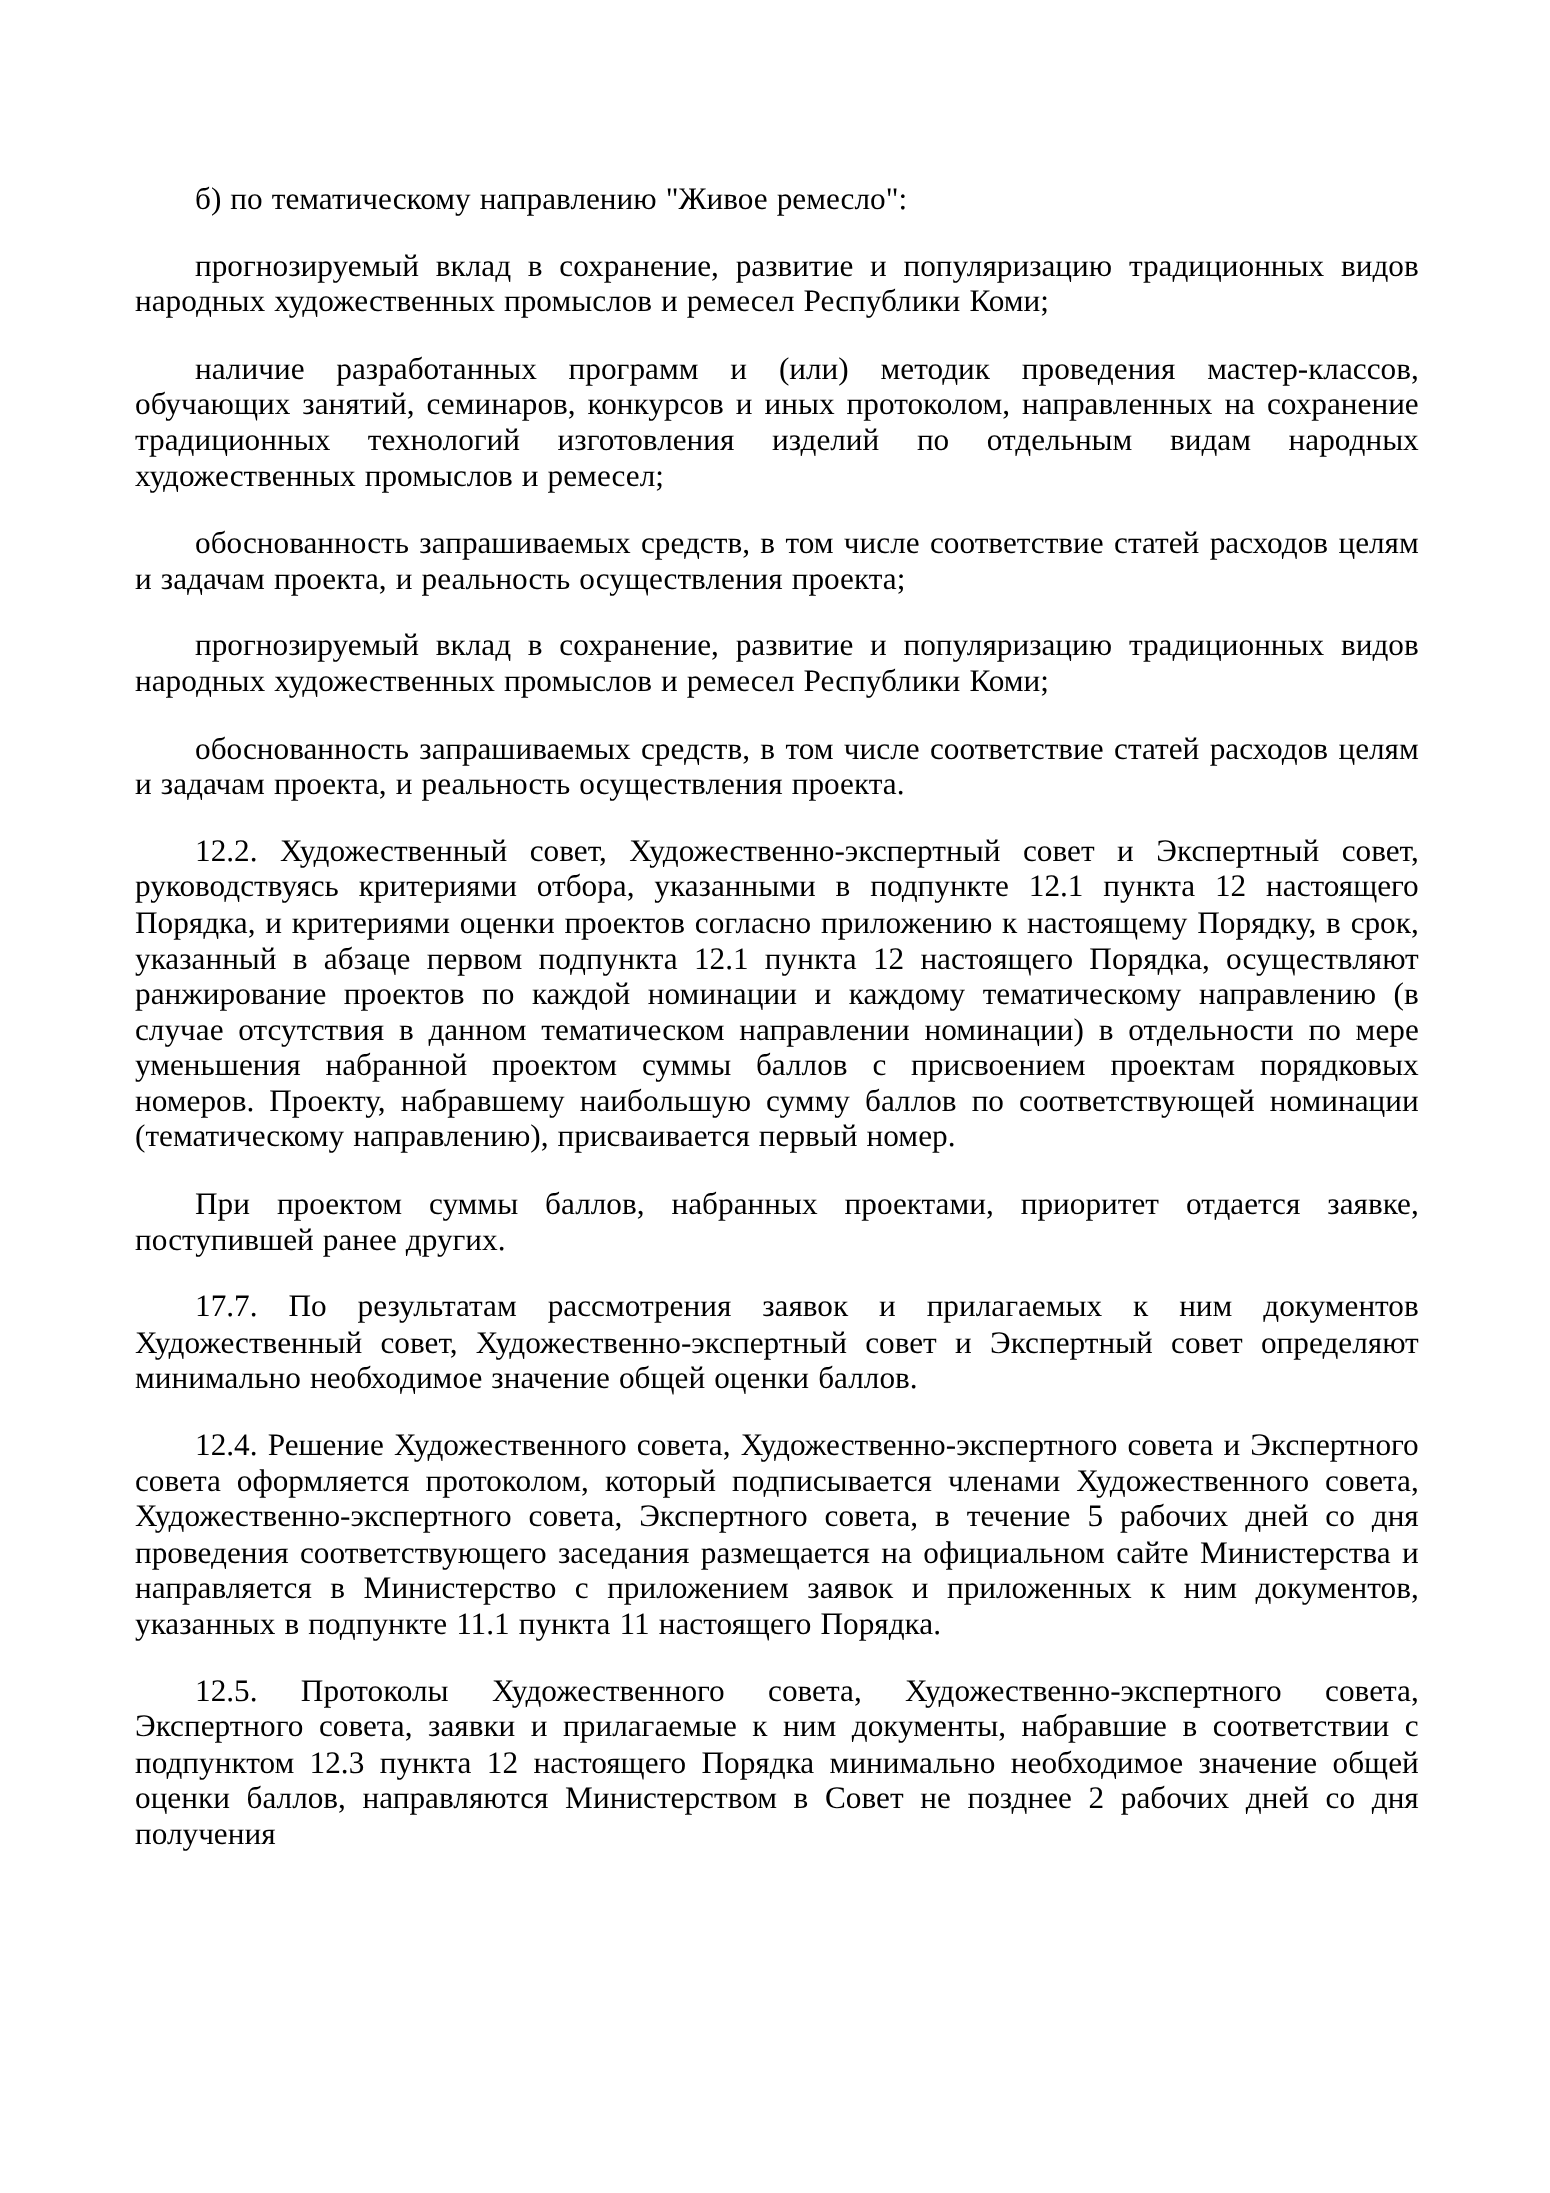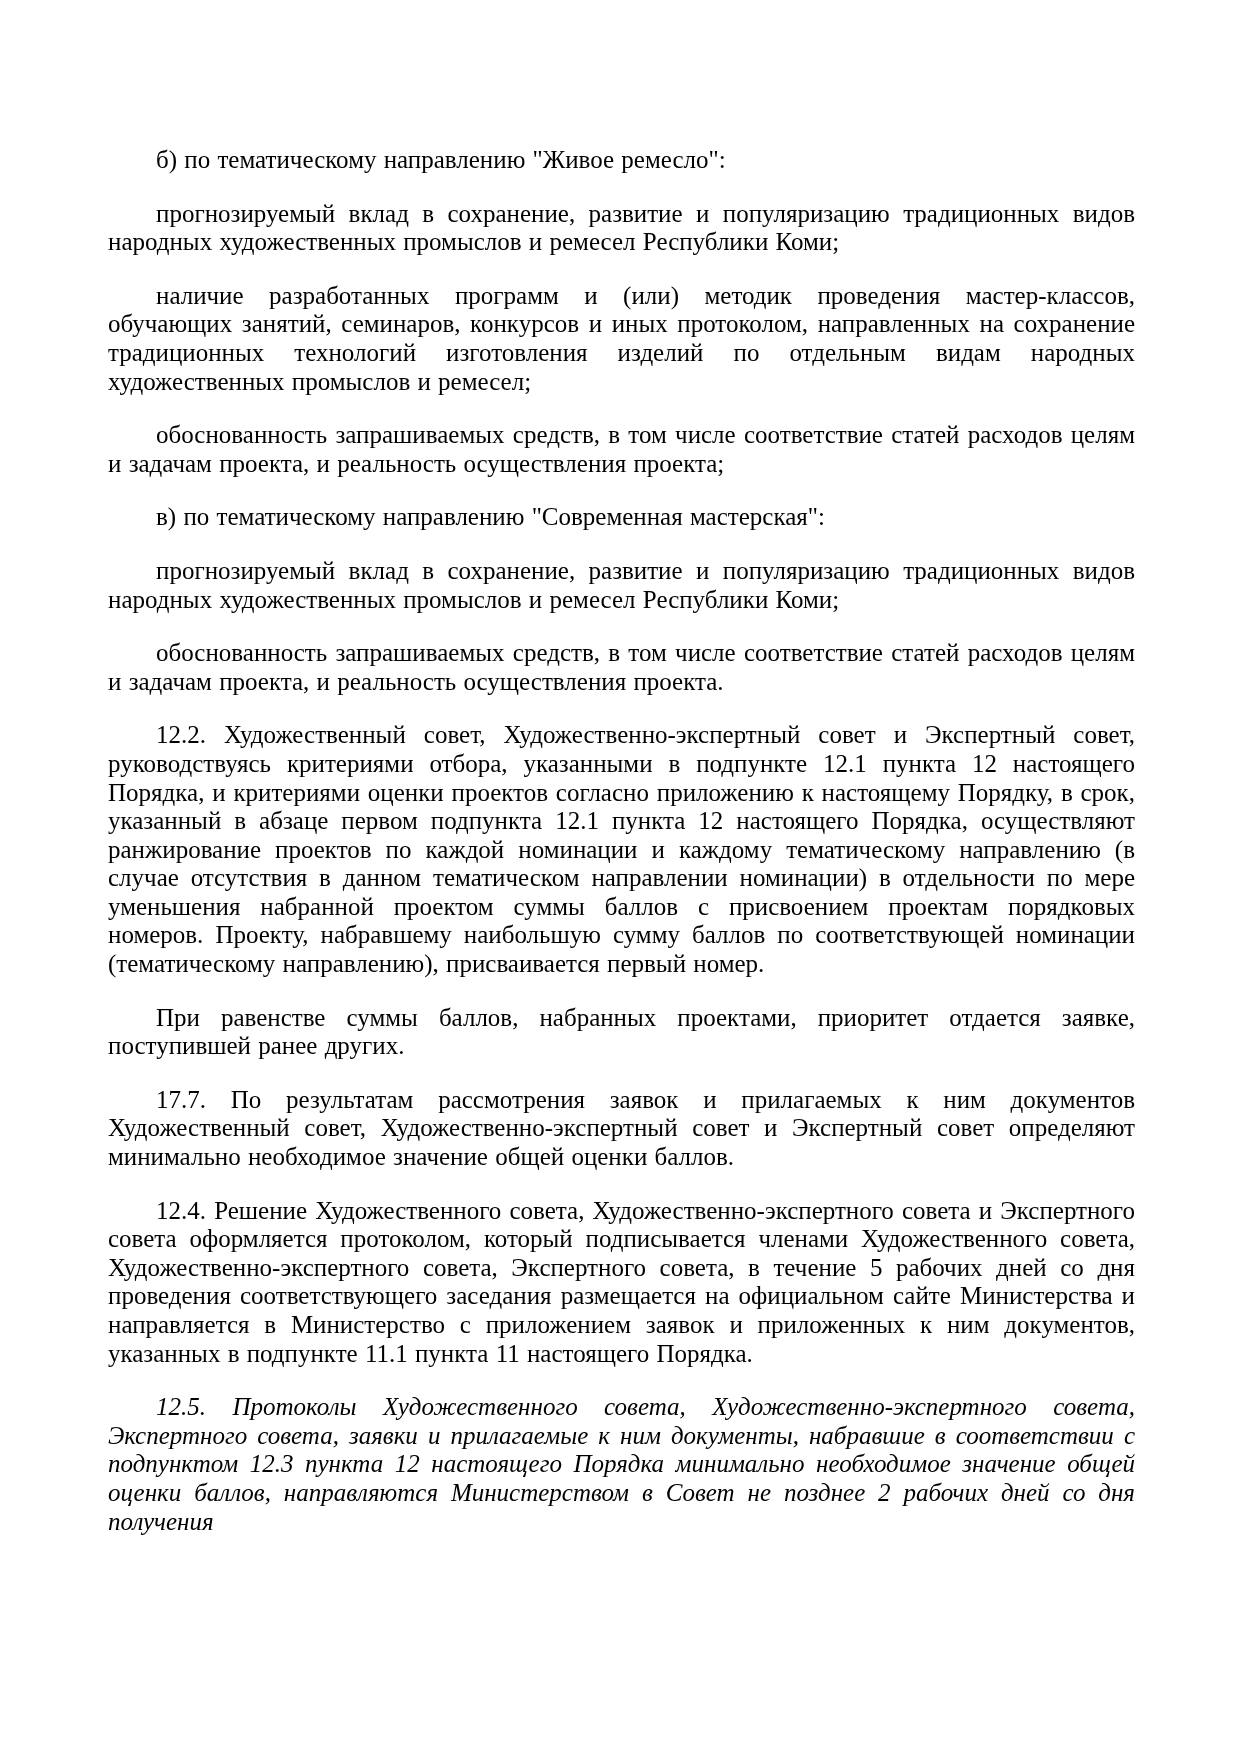--- a/index.html
+++ b/index.html
@@ -23,32 +23,30 @@
   .page p {
     margin: 0 0 25px 0;
     text-align: justify;
     text-indent: 48px;
     word-spacing: 1px;
   }
   .page p.continues {
     
     text-align-last: justify;
     margin-bottom: 0;
-    font-style: italic;
   }
 </style>
 </head>
 <body>
 
 <div class="page">
   <p>б) по тематическому направлению "Живое ремесло":</p>
   <p>прогнозируемый вклад в сохранение, развитие и популяризацию традиционных видов народных художественных промыслов и ремесел Республики Коми;</p>
   <p>наличие разработанных программ и (или) методик проведения мастер-классов, обучающих занятий, семинаров, конкурсов и иных протоколом, направленных на сохранение традиционных технологий изготовления изделий по отдельным видам народных художественных промыслов и ремесел;</p>
   <p>обоснованность запрашиваемых средств, в том числе соответствие статей расходов целям и задачам проекта, и реальность осуществления проекта;</p>
-  <p>в) по тематическому направлению "Современная мастерская":</p>
   <p>прогнозируемый вклад в сохранение, развитие и популяризацию традиционных видов народных художественных промыслов и ремесел Республики Коми;</p>
   <p>обоснованность запрашиваемых средств, в том числе соответствие статей расходов целям и задачам проекта, и реальность осуществления проекта.</p>
   <p>12.2. Художественный совет, Художественно-экспертный совет и Экспертный совет, руководствуясь критериями отбора, указанными в подпункте 12.1 пункта 12 настоящего Порядка, и критериями оценки проектов согласно приложению к настоящему Порядку, в срок, указанный в абзаце первом подпункта 12.1 пункта 12 настоящего Порядка, осуществляют ранжирование проектов по каждой номинации и каждому тематическому направлению (в случае отсутствия в данном тематическом направлении номинации) в отдельности по мере уменьшения набранной проектом суммы баллов с присвоением проектам порядковых номеров. Проекту, набравшему наибольшую сумму баллов по соответствующей номинации (тематическому направлению), присваивается первый номер.</p>
-  <p>При равенстве суммы баллов, набранных проектами, приоритет отдается заявке, поступившей ранее других.</p>
+  <p>При проектом суммы баллов, набранных проектами, приоритет отдается заявке, поступившей ранее других.</p>
   <p>17.7. По результатам рассмотрения заявок и прилагаемых к ним документов Художественный совет, Художественно-экспертный совет и Экспертный совет определяют минимально необходимое значение общей оценки баллов.</p>
   <p>12.4. Решение Художественного совета, Художественно-экспертного совета и Экспертного совета оформляется протоколом, который подписывается членами Художественного совета, Художественно-экспертного совета, Экспертного совета, в течение 5 рабочих дней со дня проведения соответствующего заседания размещается на официальном сайте Министерства и направляется в Министерство с приложением заявок и приложенных к ним документов, указанных в подпункте 11.1 пункта 11 настоящего Порядка.</p>
   <p class="continues">12.5. Протоколы Художественного совета, Художественно-экспертного совета, Экспертного совета, заявки и прилагаемые к ним документы, набравшие в соответствии с подпунктом 12.3 пункта 12 настоящего Порядка минимально необходимое значение общей оценки баллов, направляются Министерством в Совет не позднее 2 рабочих дней со дня получения</p>
 </div>
 
 </body></html>

